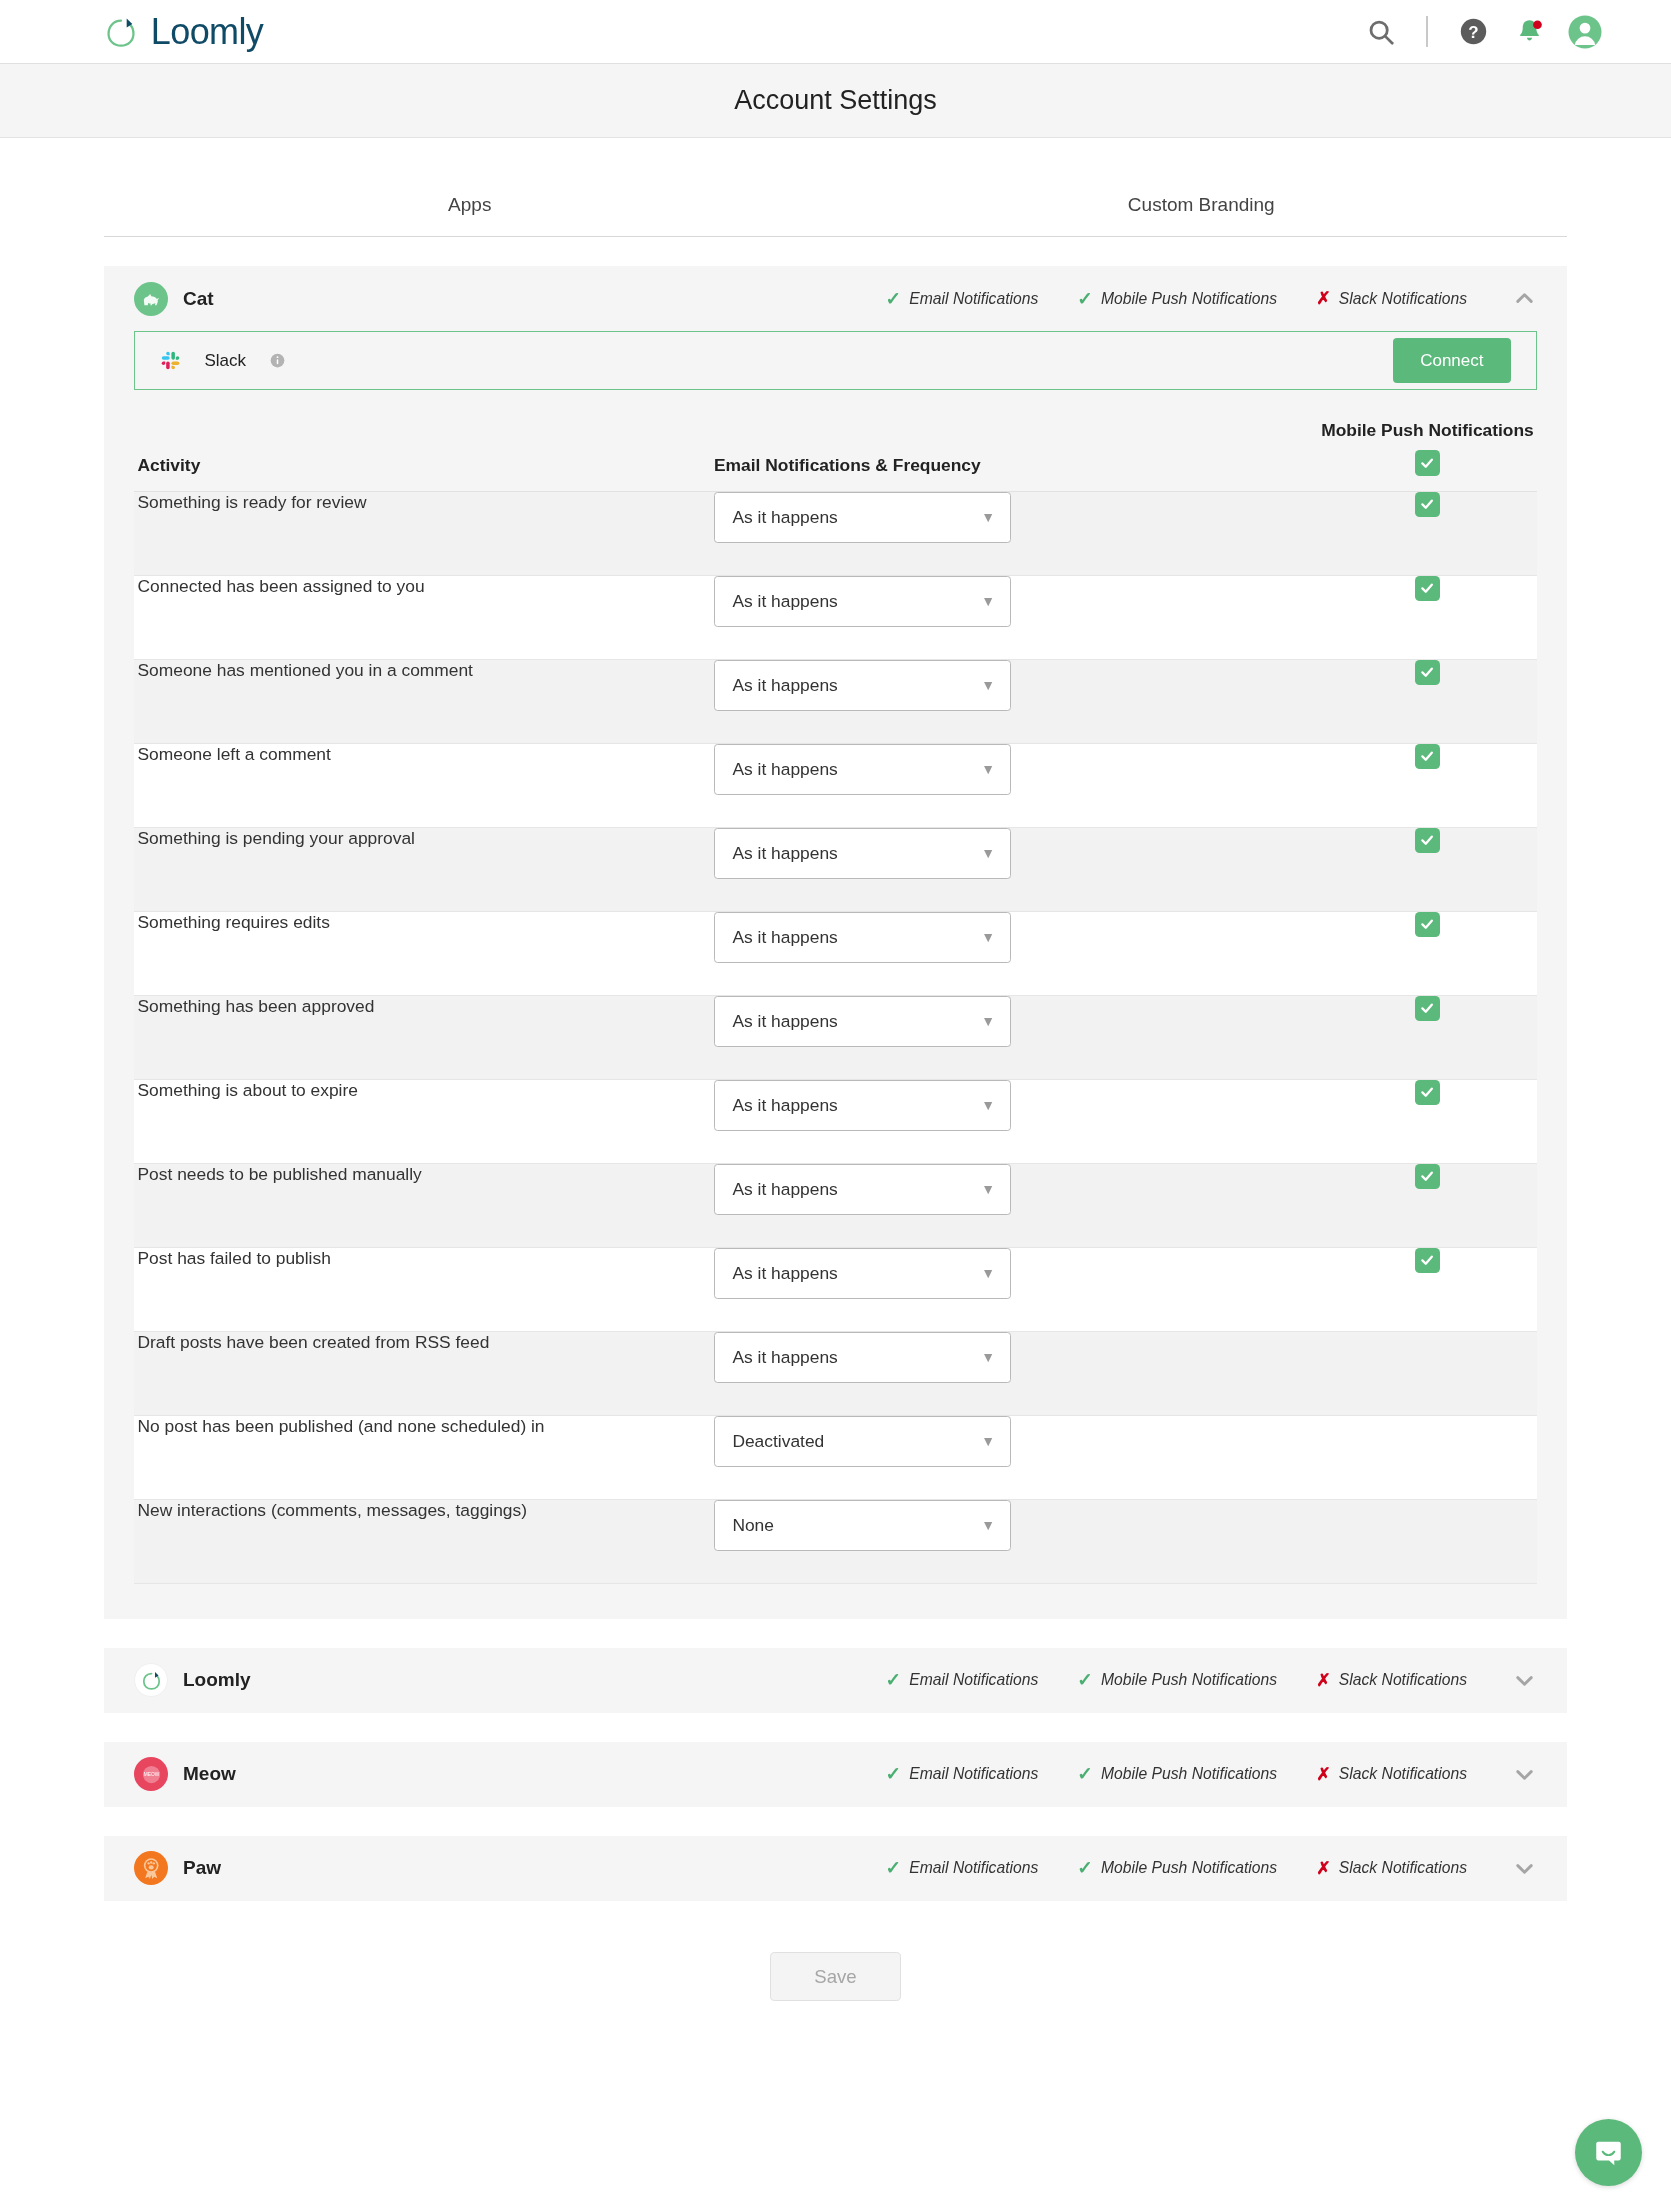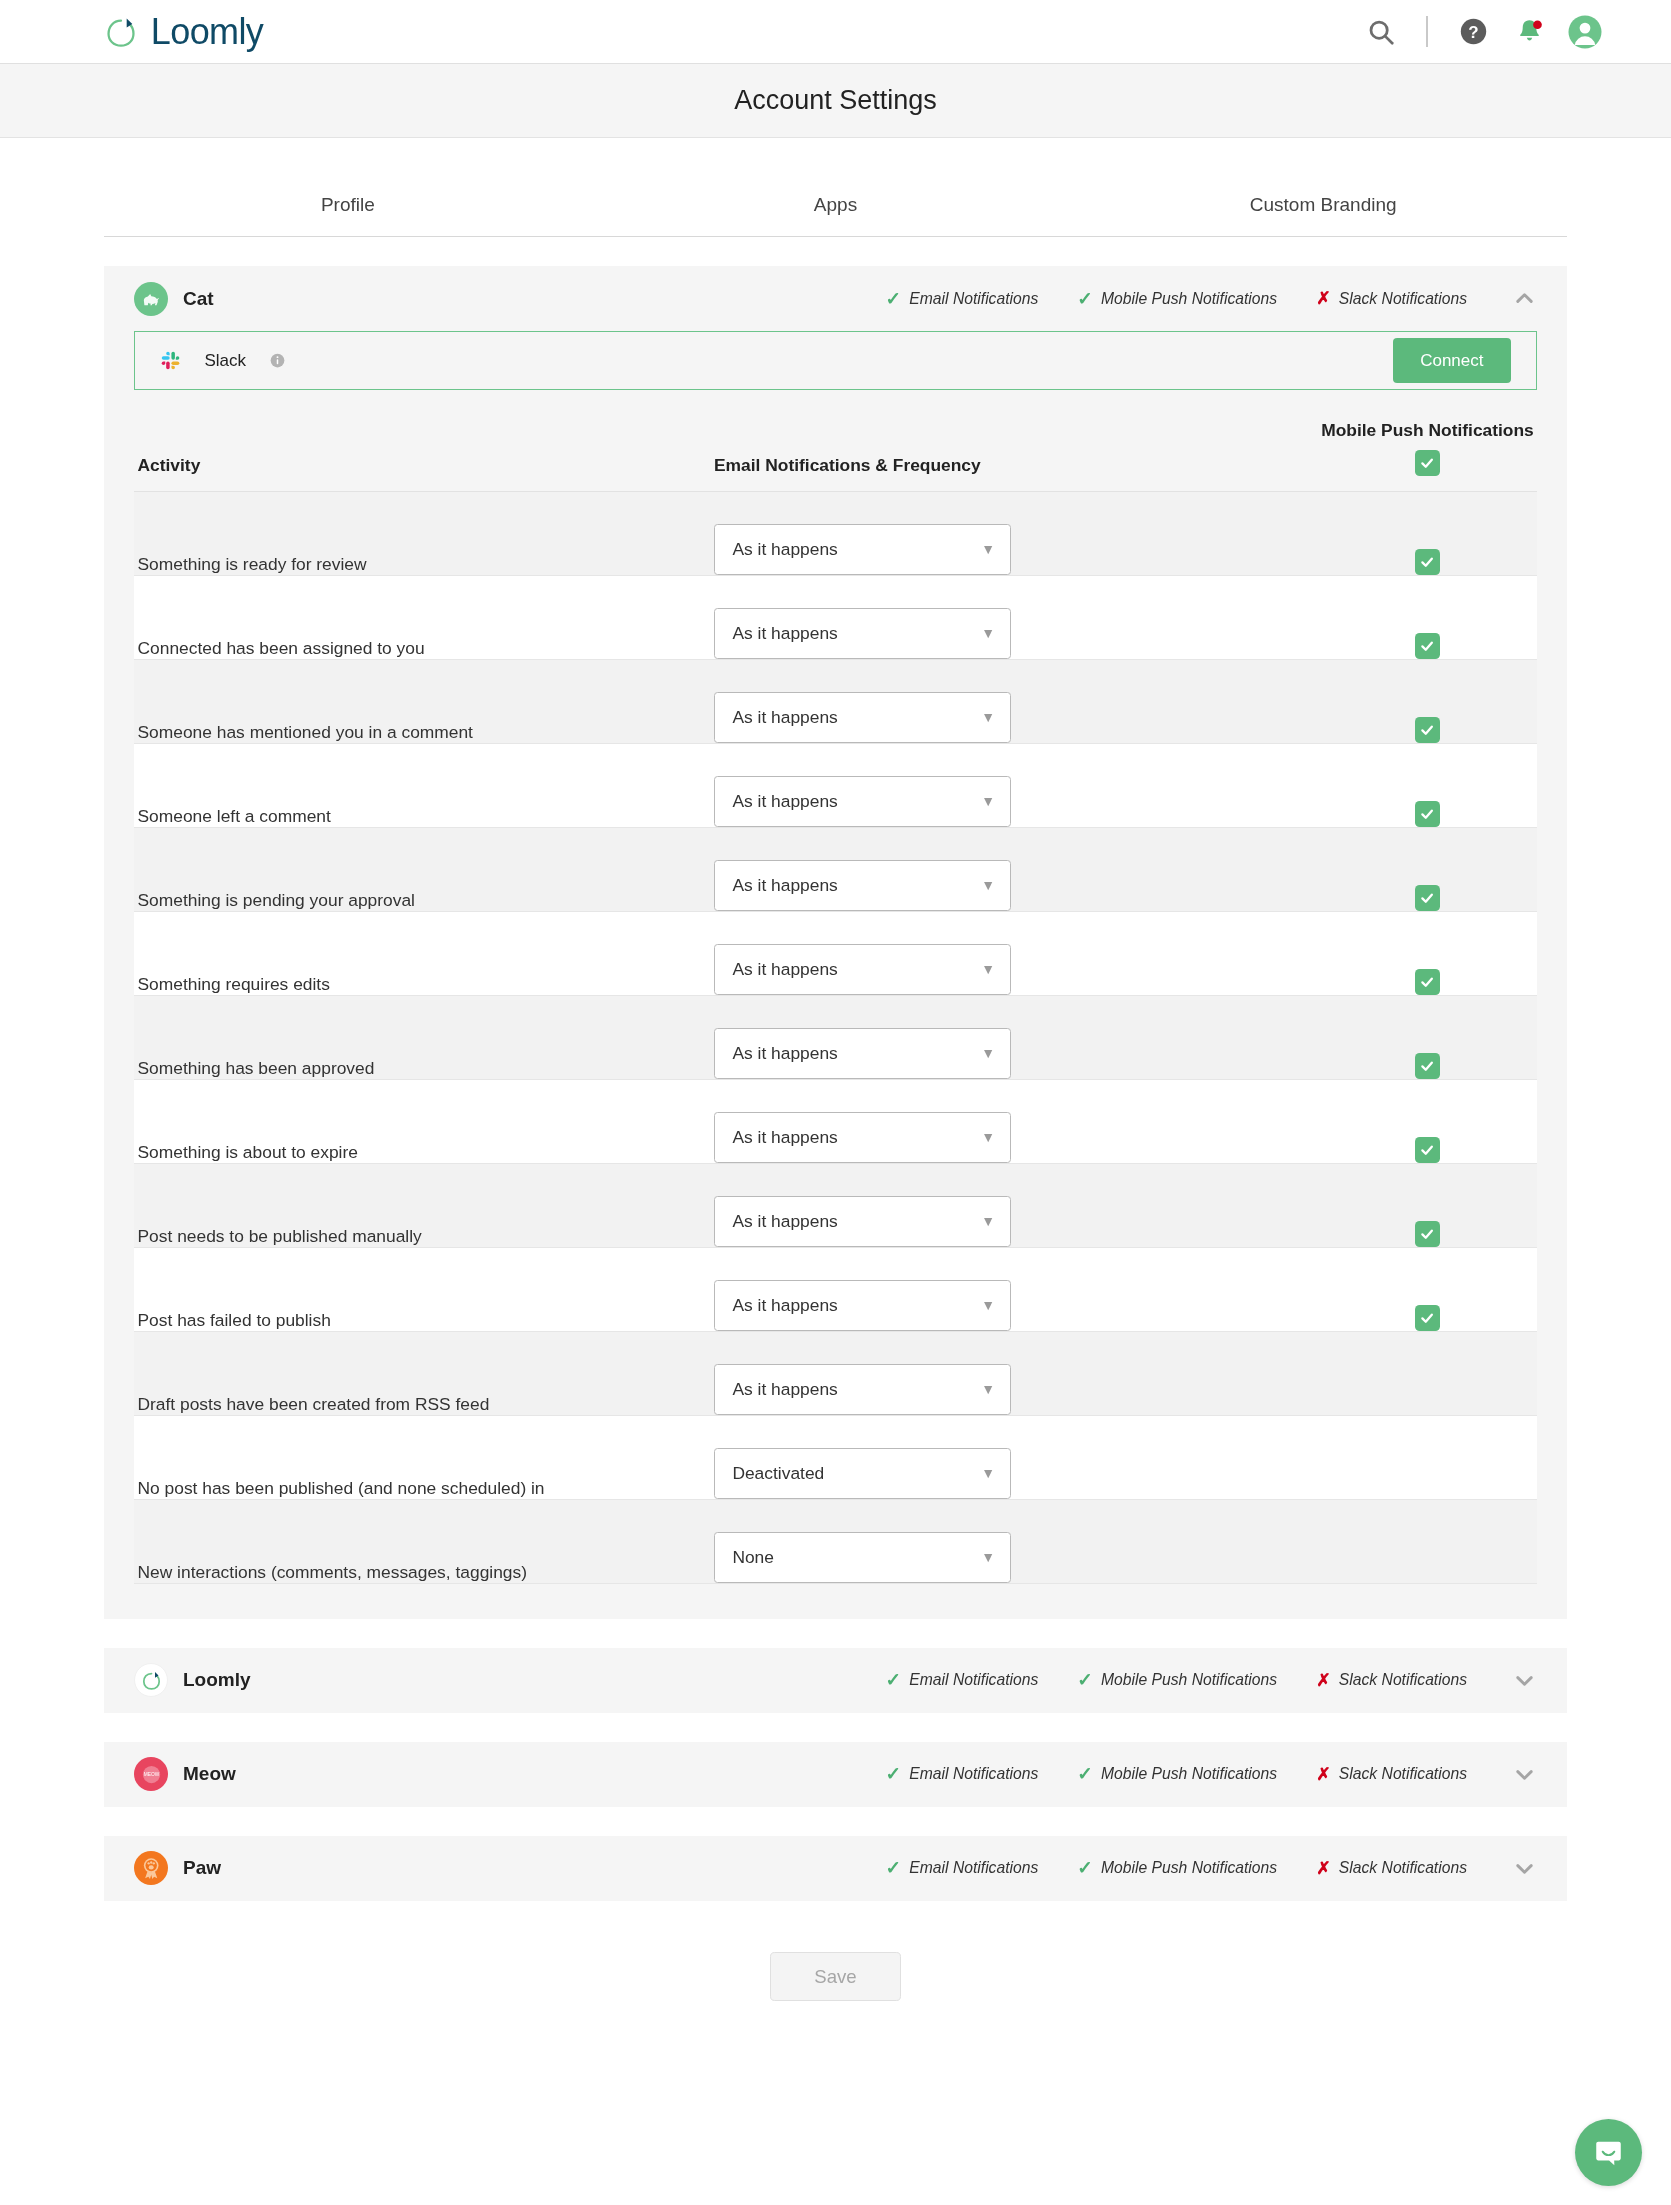--- a/index.html
+++ b/index.html
@@ -175,21 +175,21 @@
   .checkbox {
     width: 25.5px; height: 25.5px; border-radius: 4.6px;
     background: #5cb97c;
     display: inline-flex; align-items: center; justify-content: center;
     cursor: pointer;
   }
   .checkbox svg { display: block; }
 
   .act-row {
     display: flex;
-    align-items: flex-end;
+    align-items: flex-start;
     min-height: 84px;
     border-bottom: 1.2px solid #e6e6e6;
   }
   .act-row.odd { background: #f2f2f2; }
   .act-row.even { background: #ffffff; }
   .act-label { width: 580px; padding-left: 3.5px; font-size: 17.4px; color: #333; }
   .act-select-cell { width: 604px; }
   .act-check-cell { flex: 1; text-align: center; }
 
   .select {
@@ -279,21 +279,20 @@
     </div>
   </div>
 </div>
 
 <div class="titlebar">
   <h1>Account Settings</h1>
 </div>
 
 <div class="tabs-wrap">
   <div class="tabs">
-    <div class="tab">Profile</div>
     <div class="tab">Apps</div>
     <div class="tab">Custom Branding</div>
   </div>
 </div>
 
 <div class="panels">
 
   <div class="panel">
     <div class="panel-head">
       <span class="avatar" style="background:#6cc48b;">

